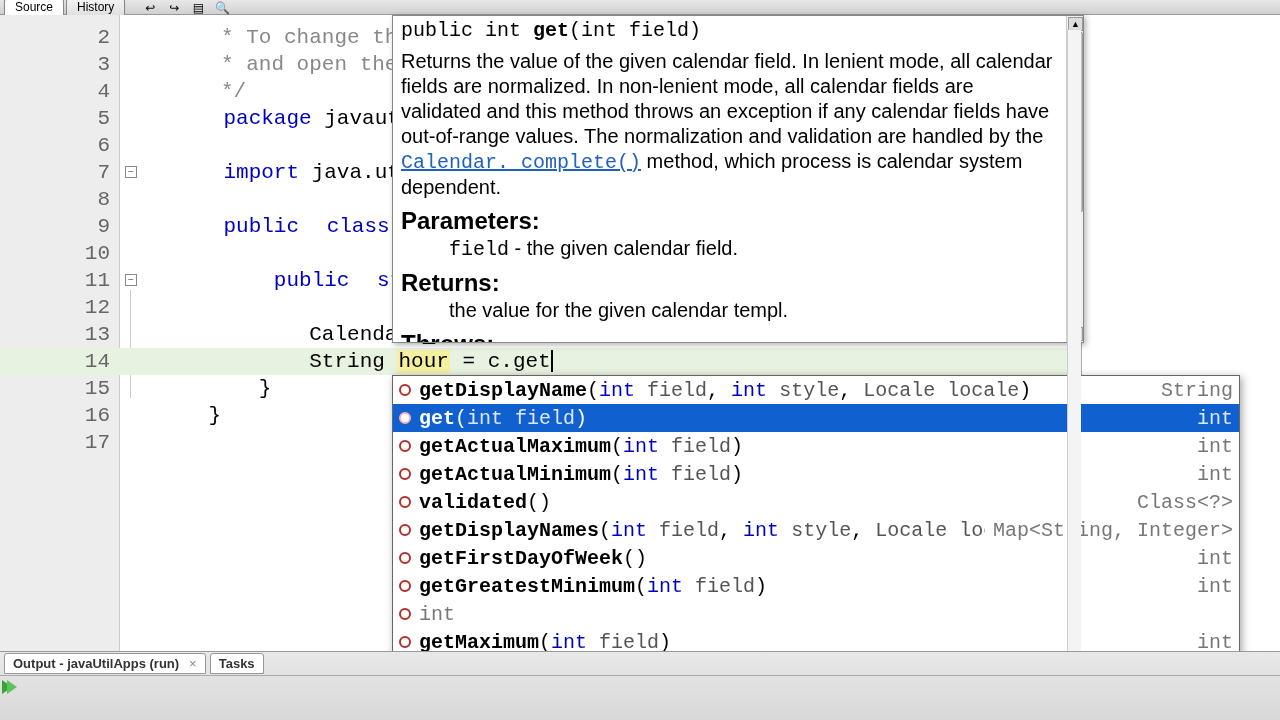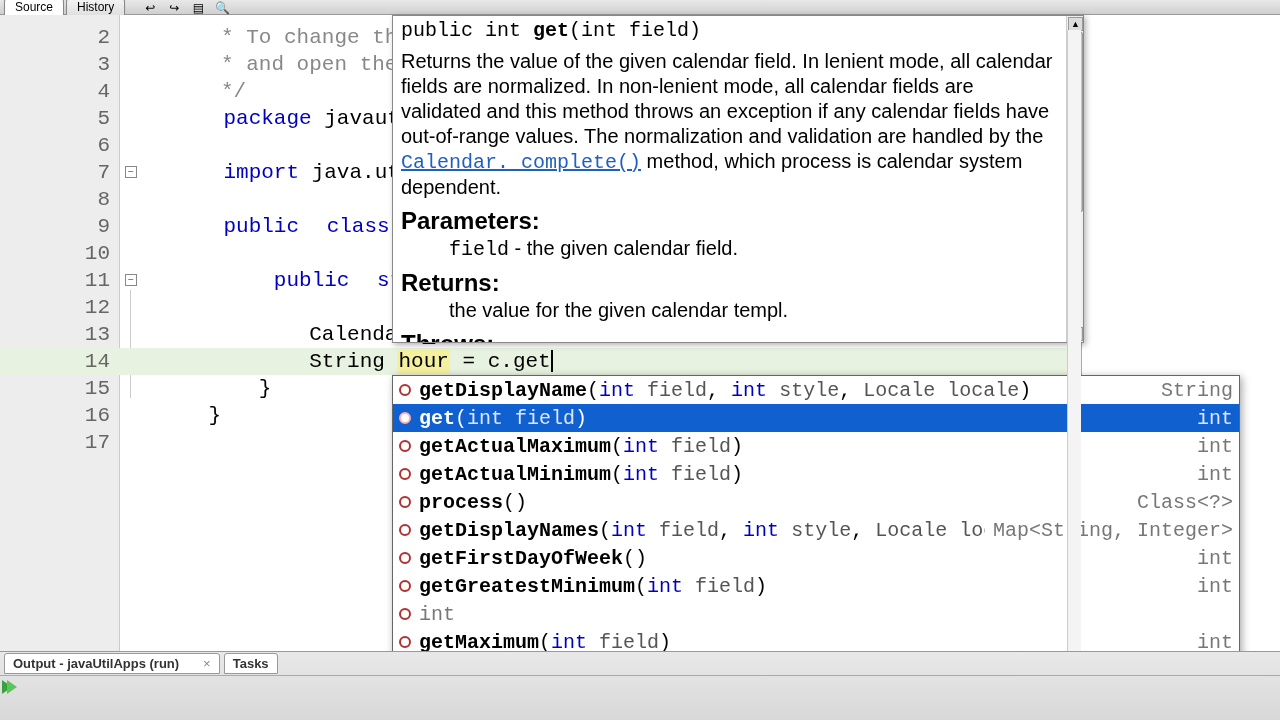--- a/index.html
+++ b/index.html
@@ -229,21 +229,21 @@
     border-bottom: 1px solid #aaa;
   }
   .out-tab {
     background: #fff;
     border: 1px solid #999;
     border-radius: 3px 3px 0 0;
     padding: 2px 8px;
     font-size: 13px;
     display: flex;
     align-items: flex-start;
-    gap: 24px;
+    gap: 10px;
     font-weight: bold;
     color: #333;
   }
   .close-x { color: #888; font-weight: normal; cursor: pointer; }
   .out-side {
     position: absolute;
     left: 2px;
     top: 28px;
     display: flex;
     flex-direction: column;
@@ -379,21 +379,21 @@
           <span class="comp-sig"><span class="m-name">getActualMaximum</span>(<span class="m-kw">int</span> <span class="m-type">field</span>)</span>
           <span class="comp-ret">int</span>
         </div>
         <div class="comp-row">
           <span class="comp-ico"></span>
           <span class="comp-sig"><span class="m-name">getActualMinimum</span>(<span class="m-kw">int</span> <span class="m-type">field</span>)</span>
           <span class="comp-ret">int</span>
         </div>
         <div class="comp-row">
           <span class="comp-ico"></span>
-          <span class="comp-sig"><span class="m-name">process</span>()</span>
+          <span class="comp-sig"><span class="m-name">validated</span>()</span>
           <span class="comp-ret">Class&lt;?&gt;</span>
         </div>
         <div class="comp-row">
           <span class="comp-ico"></span>
           <span class="comp-sig"><span class="m-name">getDisplayNames</span>(<span class="m-kw">int</span> <span class="m-type">field</span>, <span class="m-kw">int</span> <span class="m-type">style</span>, <span class="m-type">Locale</span> <span class="m-type">locale</span>)</span>
           <span class="comp-ret">Map&lt;String, Integer&gt;</span>
         </div>
         <div class="comp-row">
           <span class="comp-ico"></span>
           <span class="comp-sig"><span class="m-name">getFirstDayOfWeek</span>()</span>

